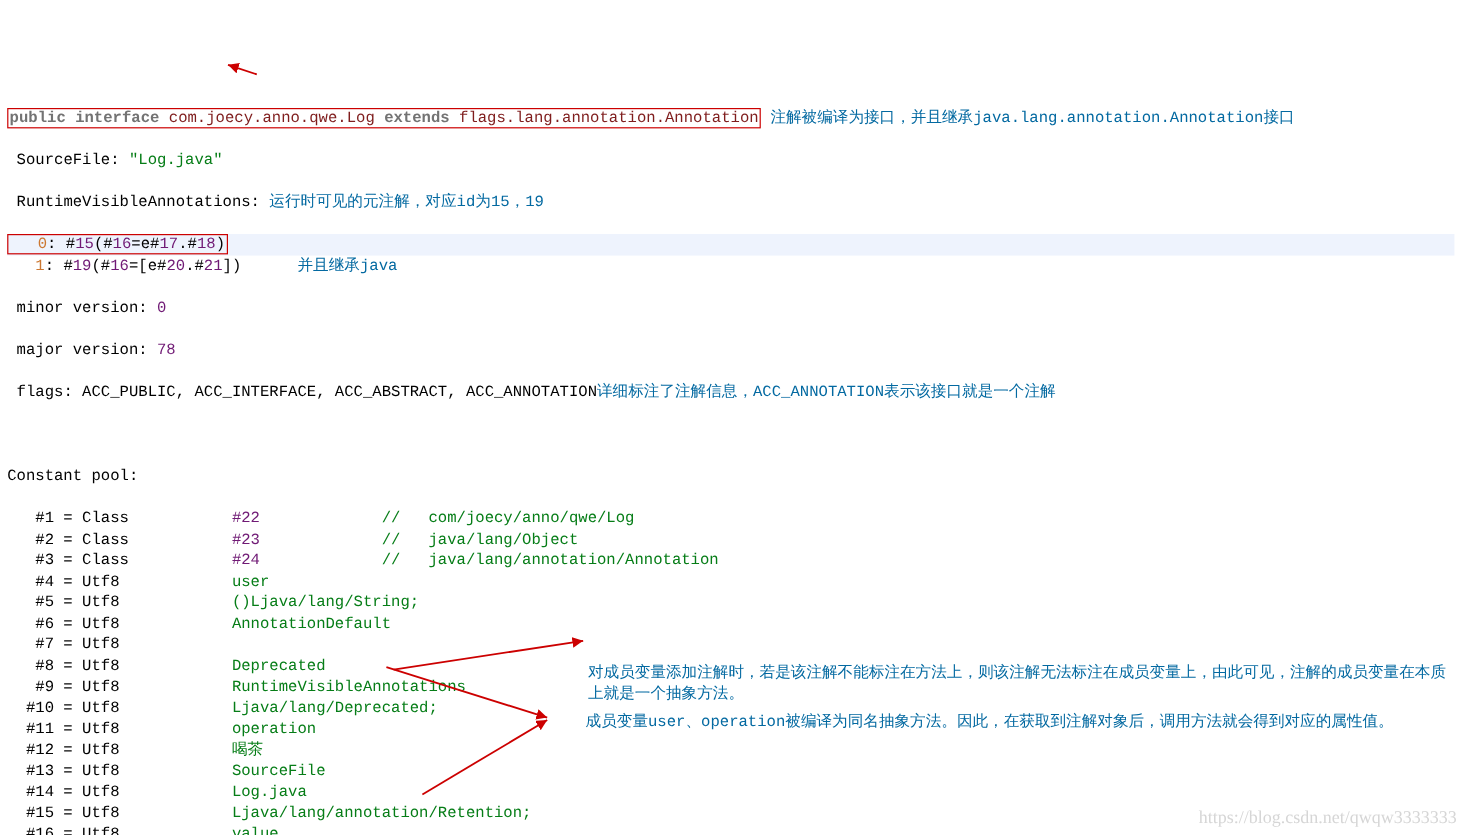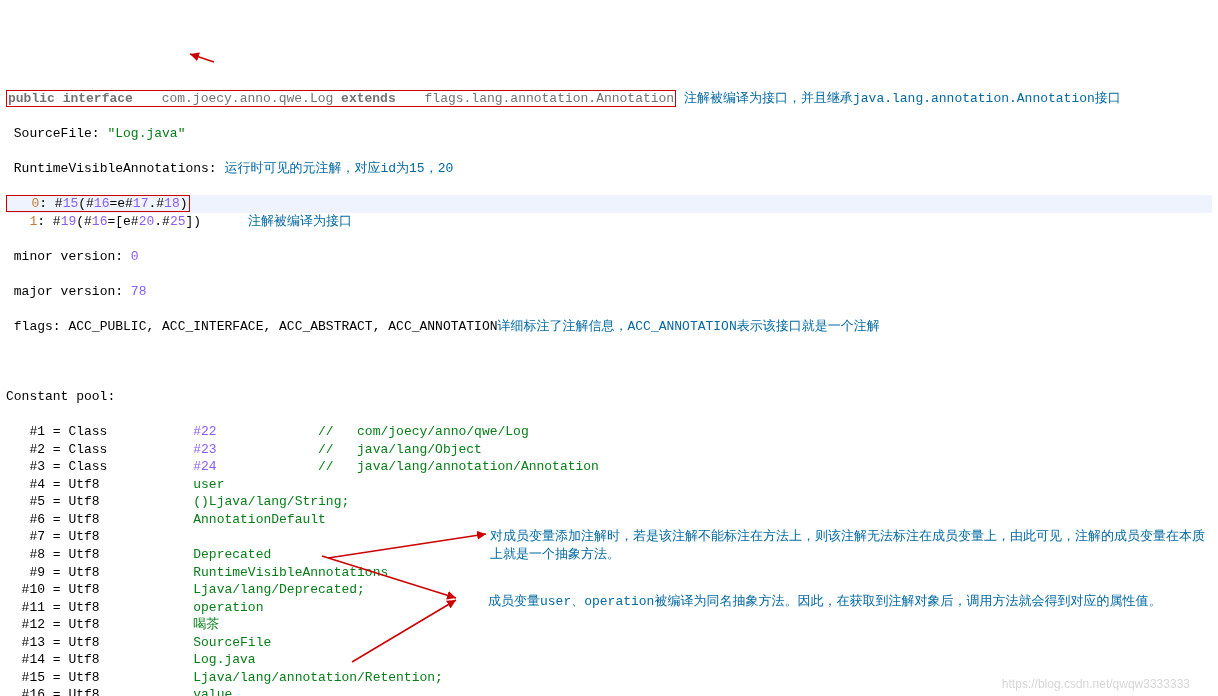--- a/index.html
+++ b/index.html
@@ -10,69 +10,69 @@
     color: #000000;
     width: 1218px;
     height: 696px;
     position: relative;
     overflow: hidden;
     line-height: 1.35;
     white-space: pre;
     padding: 2px 6px;
   }
   .kw-blue { color: #737373; font-weight: bold; }
-  .pkg { color: #737373; margin-left: 21px; }
-  .num { color: #8b5cf6; font-family: Liberation Mono, monospace; }
+  .pkg { color: #7f1d1d; }
+  .num { color: #701a75; font-family: Liberation Mono, monospace; }
   .orange { color: #cc7832; }
   .green { color: #067d17; }
   .boxed { border: 1px solid #cc0000; padding: 0 1px; }
   .red-annot { color: #0369a1; }
   .hl-line { background: #eef3fd; display: inline-block; width: 100%; }
   .footer-water {
     position: absolute;
     bottom: 4px;
-    right: 28px;
+    right: 4px;
     color: #d6d6d6;
-    font-family: Liberation Sans, sans-serif;
-    font-size: 12px;
+    font-family: Liberation Serif, serif;
+    font-size: 15px;
   }
   svg.arrow { position: absolute; pointer-events: none; }
 </style>
 </head>
 <body>
 
 
 
 
 <div><span class="boxed"><span class="kw-blue">public</span> <span class="kw-blue">interface</span> <span class="pkg">com.joecy.anno.qwe.Log</span> <span class="kw-blue">extends</span> <span class="pkg">flags.lang.annotation.Annotation</span></span> <span class="red-annot">注解被编译为接口，并且继承java.lang.annotation.Annotation接口</span></div>
 <div> <span>SourceFile:</span> <span class="green">"Log.java"</span></div>
-<div> <span>RuntimeVisibleAnnotations:</span> <span class="red-annot">运行时可见的元注解，对应id为15，20</span></div>
+<div> <span>RuntimeVisibleAnnotations:</span> <span class="red-annot">运行时可见的元注解，对应id为15，19</span></div>
 <span class="hl-line"><span class="boxed">   <span class="orange">0</span>: #<span class="num">15</span>(#<span class="num">16</span>=e#<span class="num">17</span>.#<span class="num">18</span>)</span></span>
-<div><span>   <span class="orange">1</span>: #<span class="num">19</span>(#<span class="num">16</span>=[e#<span class="num">20</span>.#<span class="num">25</span>])</span>      <span class="red-annot">注解被编译为接口</span></div>
+<div><span>   <span class="orange">1</span>: #<span class="num">19</span>(#<span class="num">16</span>=[e#<span class="num">20</span>.#<span class="num">21</span>])</span>      <span class="red-annot">并且继承java</span></div>
 <div> <span>minor version:</span> <span class="num">0</span></div>
 <div> <span>major version:</span> <span class="num">78</span></div>
 <div> <span>flags: ACC_PUBLIC, ACC_INTERFACE, ACC_ABSTRACT, ACC_ANNOTATION</span><span class="red-annot">详细标注了注解信息，ACC_ANNOTATION表示该接口就是一个注解</span></div>
 <div> </div>
 <div>Constant pool:</div>
 <div id="cp-rows"><div>   #1 = Class           <span class="num">#22             </span><span class="green">//   com/joecy/anno/qwe/Log</span></div><div>   #2 = Class           <span class="num">#23             </span><span class="green">//   java/lang/Object</span></div><div>   #3 = Class           <span class="num">#24             </span><span class="green">//   java/lang/annotation/Annotation</span></div><div>   #4 = Utf8            <span class="green">user</span></div><div>   #5 = Utf8            <span class="green">()Ljava/lang/String;</span></div><div>   #6 = Utf8            <span class="green">AnnotationDefault</span></div><div>   #7 = Utf8            <span class="green"></span></div><div>   #8 = Utf8            <span class="green">Deprecated</span></div><div>   #9 = Utf8            <span class="green">RuntimeVisibleAnnotations</span></div><div>  #10 = Utf8            <span class="green">Ljava/lang/Deprecated;</span></div><div>  #11 = Utf8            <span class="green">operation</span></div><div>  #12 = Utf8            <span class="green">喝茶</span></div><div>  #13 = Utf8            <span class="green">SourceFile</span></div><div>  #14 = Utf8            <span class="green">Log.java</span></div><div>  #15 = Utf8            <span class="green">Ljava/lang/annotation/Retention;</span></div><div>  #16 = Utf8            <span class="green">value</span></div></div>
 
 
 
 
 
 
 
 
 
 
 
 
 
 
-<div class="red-annot" style="position:absolute; left:490px; top:528px; width:720px; white-space:normal; line-height:1.4;">对成员变量添加注解时，若是该注解不能标注在方法上，则该注解无法标注在成员变量上，由此可见，注解的成员变量在本质上就是一个抽象方法。</div>
+<div class="red-annot" style="position:absolute; left:490px; top:552px; width:720px; white-space:normal; line-height:1.4;">对成员变量添加注解时，若是该注解不能标注在方法上，则该注解无法标注在成员变量上，由此可见，注解的成员变量在本质上就是一个抽象方法。</div>
 <div class="red-annot" style="position:absolute; left:488px; top:593px; width:740px; white-space:normal;">成员变量user、operation被编译为同名抽象方法。因此，在获取到注解对象后，调用方法就会得到对应的属性值。</div>
 
 
 <svg class="arrow" style="left:186px; top:46px;" width="30" height="26">
   <defs>
       <marker id="ah1" markerWidth="8" markerHeight="8" refX="6" refY="3" orient="auto">
         <path d="M0,0 L6,3 L0,6 Z" fill="#cc0000"></path>
       </marker>
     </defs>
   <line x1="28" y1="16" x2="4" y2="8" stroke="#cc0000" stroke-width="1.5" marker-end="url(#ah1)"></line>

